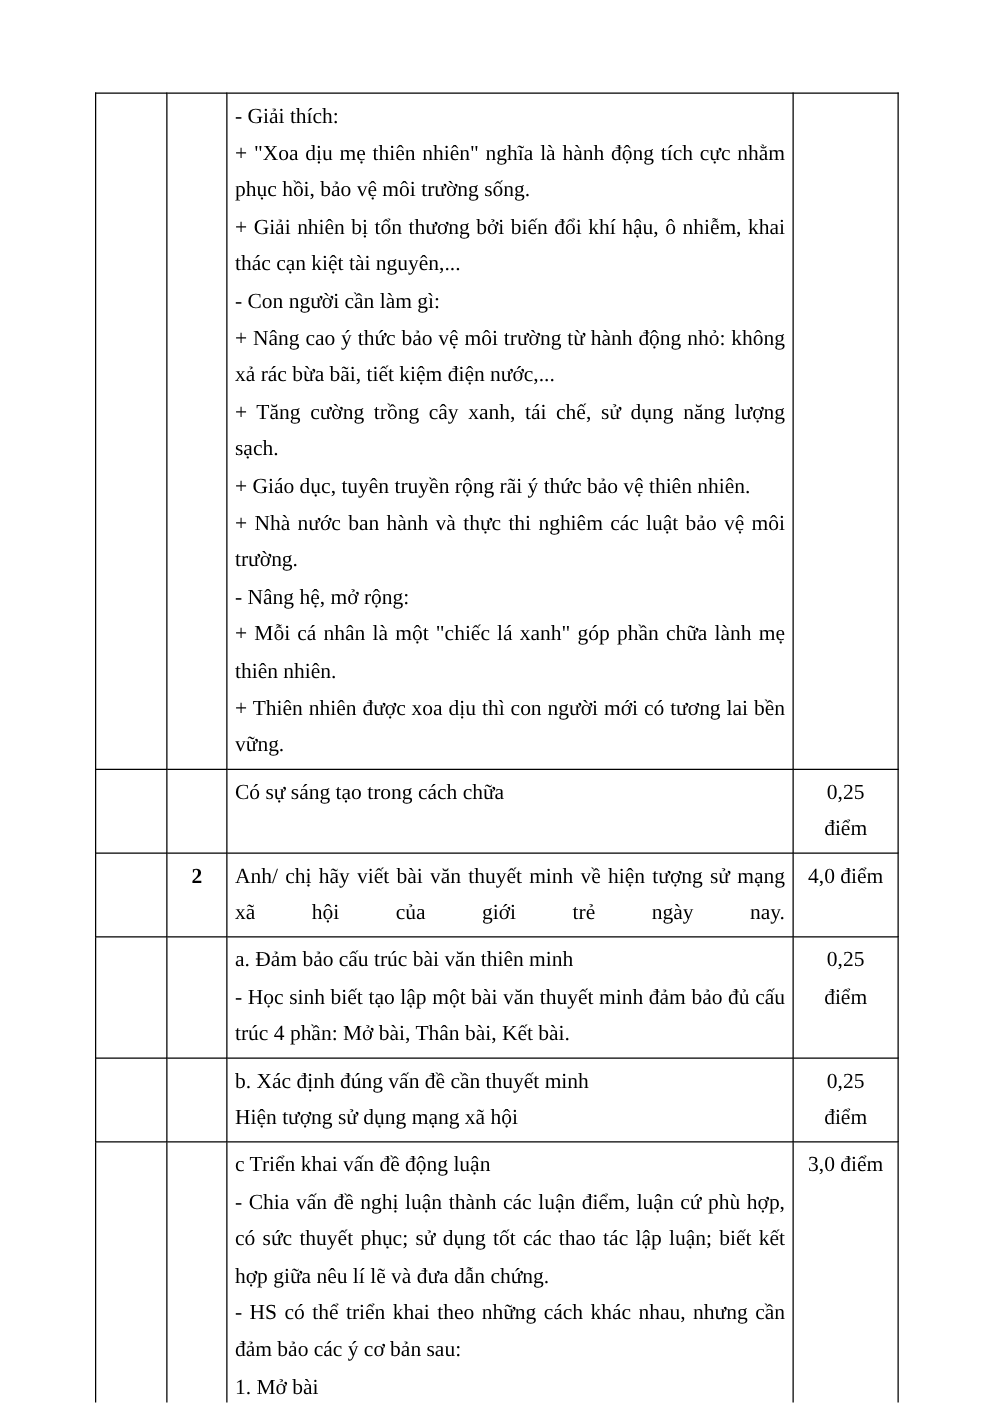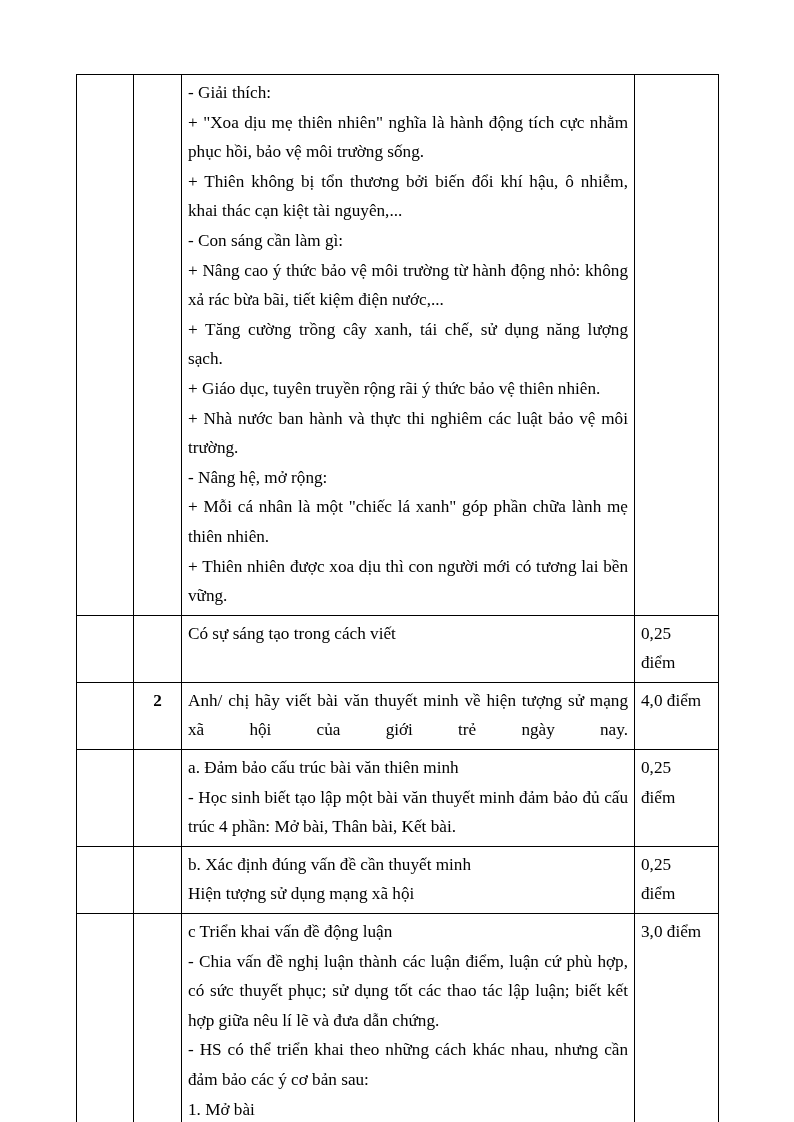--- a/index.html
+++ b/index.html
@@ -44,20 +44,21 @@
     text-align: center;
     font-weight: bold;
     vertical-align: top;
     padding-top: 3px;
   }
   td.cell-content {
     text-align: justify;
     text-justify: inter-word;
   }
   td.cell-score {
+    text-align: center;
     vertical-align: middle;
     padding-left: 2px;
     padding-right: 2px;
   }
   td.cell-score.top-align { vertical-align: top; }
 
   .ln { display: block; }
   .ln.j {
     text-align: justify;
     text-align-last: left;
@@ -82,38 +83,38 @@
       <col class="c-score">
     </colgroup>
     <tbody>
 
       <tr>
         <td class="cell-outer"></td>
         <td class="cell-num"></td>
         <td class="cell-content">
           <span class="ln">- Giải thích:</span>
           <span class="ln j">+ "Xoa dịu mẹ thiên nhiên" nghĩa là hành động tích cực nhằm phục hồi, bảo vệ môi trường sống.</span>
-          <span class="ln j">+ Thiên không bị tổn thương bởi biến đổi khí hậu, ô nhiễm, khai thác cạn kiệt tài nguyên,...</span>
-          <span class="ln">- Con sáng cần làm gì:</span>
+          <span class="ln j">+ Giải nhiên bị tổn thương bởi biến đổi khí hậu, ô nhiễm, khai thác cạn kiệt tài nguyên,...</span>
+          <span class="ln">- Con người cần làm gì:</span>
           <span class="ln j">+ Nâng cao ý thức bảo vệ môi trường từ hành động nhỏ: không xả rác bừa bãi, tiết kiệm điện nước,...</span>
           <span class="ln j">+ Tăng cường trồng cây xanh, tái chế, sử dụng năng lượng sạch.</span>
           <span class="ln j">+ Giáo dục, tuyên truyền rộng rãi ý thức bảo vệ thiên nhiên.</span>
           <span class="ln j">+ Nhà nước ban hành và thực thi nghiêm các luật bảo vệ môi trường.</span>
           <span class="ln">- Nâng hệ, mở rộng:</span>
           <span class="ln j">+ Mỗi cá nhân là một "chiếc lá xanh" góp phần chữa lành mẹ thiên nhiên.</span>
           <span class="ln j">+ Thiên nhiên được xoa dịu thì con người mới có tương lai bền vững.</span>
         </td>
         <td class="cell-score"></td>
       </tr>
 
       <tr>
         <td class="cell-outer"></td>
         <td class="cell-num"></td>
         <td class="cell-content">
-          <span class="ln">Có sự sáng tạo trong cách viết</span>
+          <span class="ln">Có sự sáng tạo trong cách chữa</span>
         </td>
         <td class="cell-score">
           <span class="score-line">0,25</span>
           <span class="score-line">điểm</span>
         </td>
       </tr>
 
       <tr>
         <td class="cell-outer"></td>
         <td class="cell-num">2</td>

